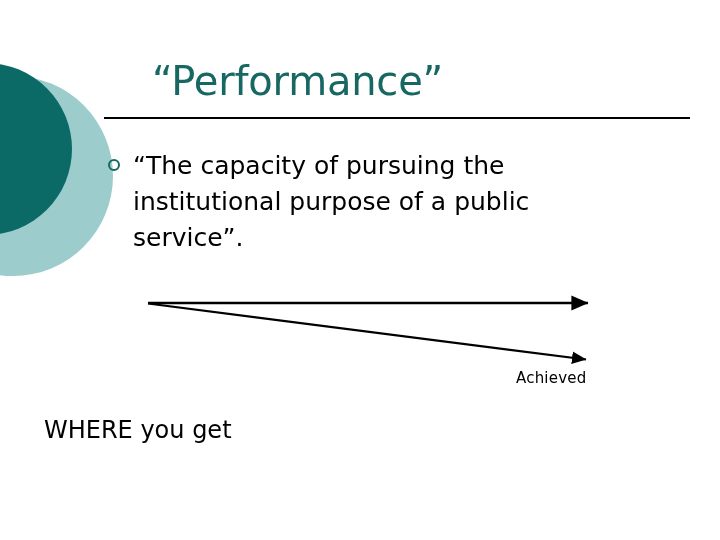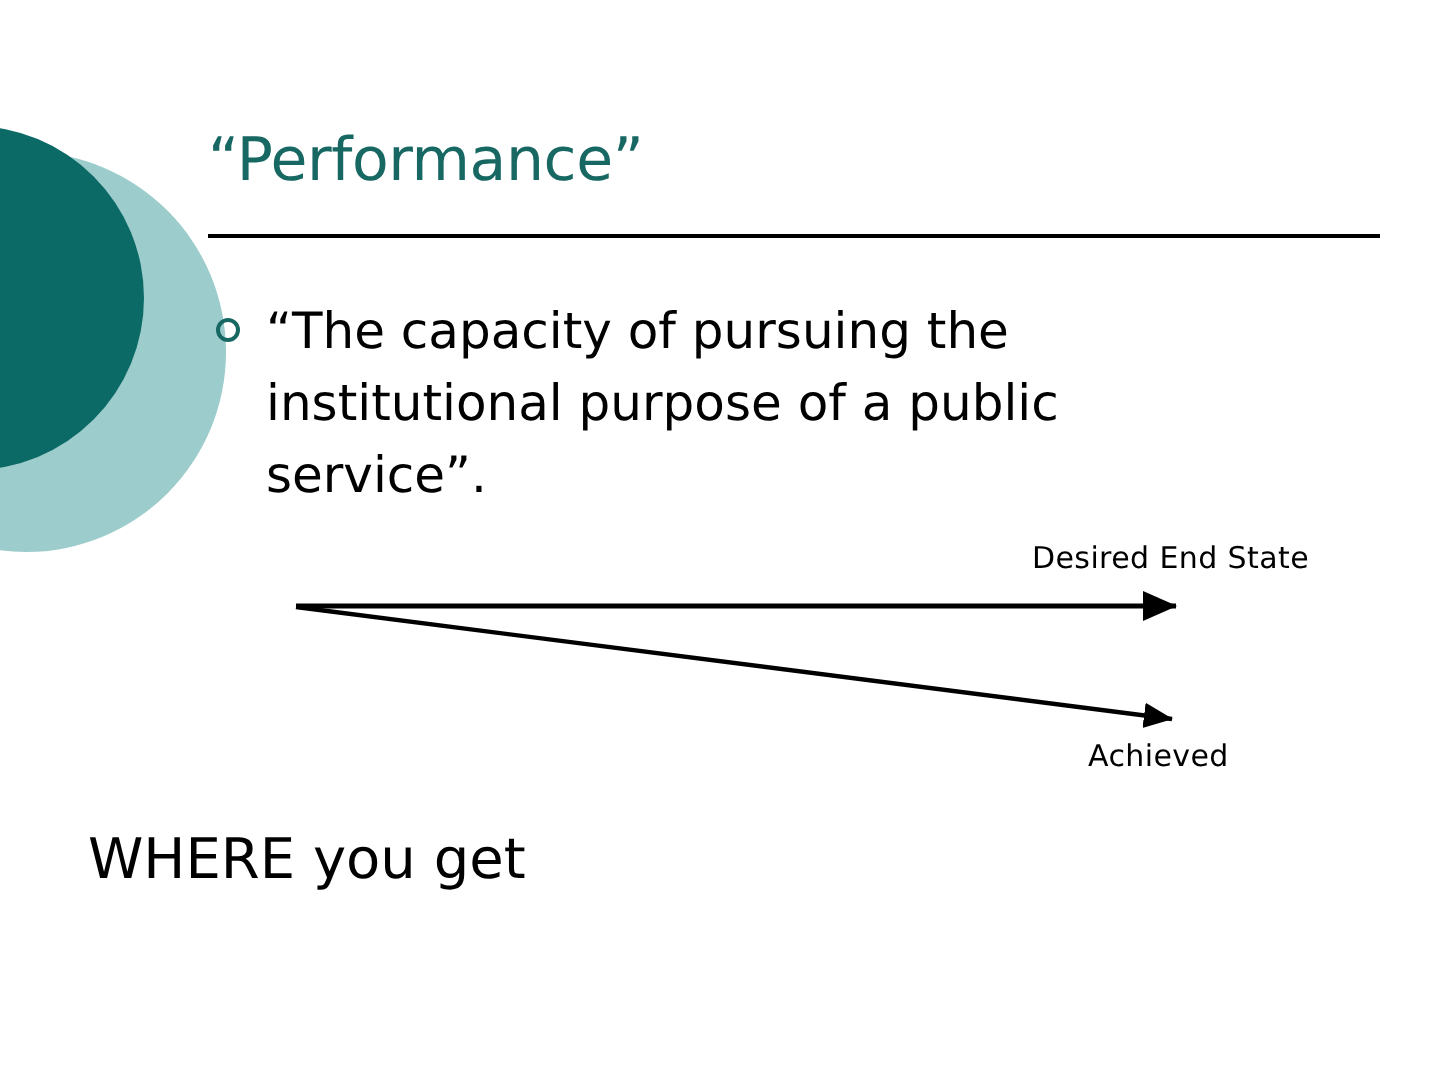--- a/index.html
+++ b/index.html
@@ -31,25 +31,26 @@
 
   
   #title-block {
     position: absolute;
     left: 104px;
     top: 64px;
     width: 600px;
   }
   #slide-title {
     font-family: "DejaVu Sans", sans-serif;
-    font-size: 30px;
+    font-size: 40px;
     line-height: 34px;
     color: #176763;
     letter-spacing: -0.2px;
     white-space: nowrap;
+    margin-left: 48px;
   }
   #title-rule {
     position: absolute;
     left: 104px;
     top: 117px;
     width: 586px;
     height: 2px;
     background: #000000;
   }
 
@@ -100,33 +101,32 @@
   }
   #label-desired {
     left: 516px;
     top: 270px;
     letter-spacing: 0.2px;
   }
   #label-achieved {
     left: 516px;
     top: 369px;
     letter-spacing: 0.2px;
-    margin-left: 28px;
   }
 
   
   #footer-block {
     position: absolute;
     left: 44px;
     top: 408px;
     width: 400px;
   }
   .footer-line {
     font-family: "DejaVu Sans", sans-serif;
-    font-size: 28px;
+    font-size: 24px;
     line-height: 44px;
     color: #000000;
     white-space: nowrap;
   }
 </style>
 </head>
 <body>
 
 <div id="slide">
 
@@ -150,20 +150,19 @@
   <svg id="diagram" viewBox="0 0 720 540">
     <defs>
       <marker id="arrowhead" markerWidth="7" markerHeight="7" refX="6.4" refY="3.1" orient="auto" markerUnits="strokeWidth">
         <path d="M0,0.2 L6.6,3.1 L0,6.0 z" fill="#000000"></path>
       </marker>
     </defs>
     <line x1="148" y1="303" x2="588" y2="303" stroke="#000000" stroke-width="2.6" marker-end="url(#arrowhead)"></line>
     <line x1="148" y1="303.5" x2="586" y2="359.5" stroke="#000000" stroke-width="2.2" marker-end="url(#arrowhead)"></line>
   </svg>
 
-  <div class="diagram-label" id="label-desired">Desired End State</div>
   <div class="diagram-label" id="label-achieved">Achieved</div>
 
   <div id="footer-block">
     <div class="footer-line">WHERE you get</div>
   </div>
 
 </div>
 
 </body></html>

